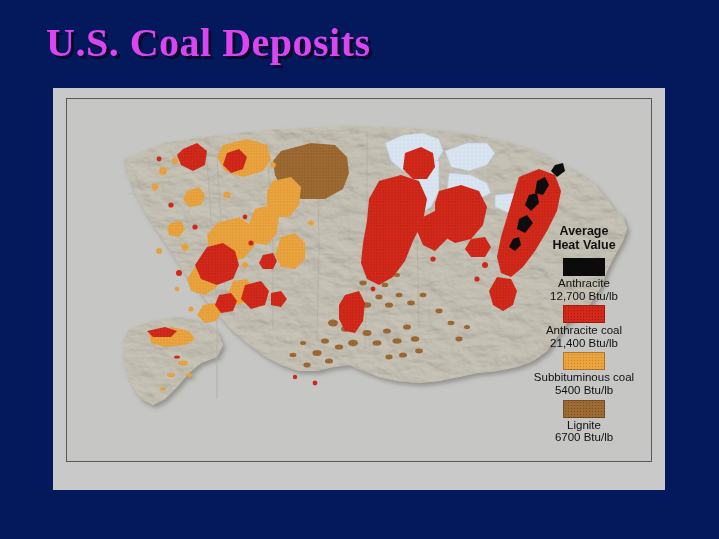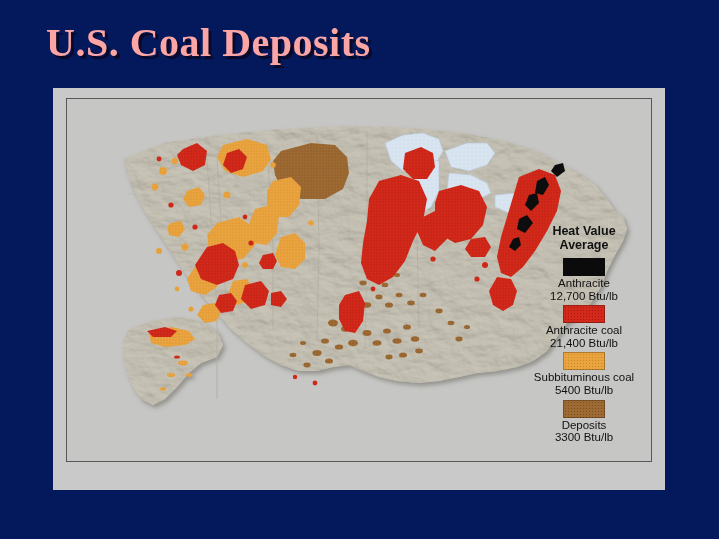--- a/index.html
+++ b/index.html
@@ -8,21 +8,21 @@
     background:#04185c;
     font-family:"Liberation Sans", sans-serif;
   }
   #slide{position:relative;width:719px;height:539px;background:#04185c;}
 
   
   #title{
     position:absolute;left:46px;top:20px;
     font-family:"Liberation Serif", serif;
     font-weight:bold;font-size:40px;line-height:46px;
-    color:#fca5a5;
+    color:#d946ef;
     text-shadow:3px 3px 0 #0a0a28;
     letter-spacing:0.5px;
     white-space:nowrap;
   }
 
   
   #panel{
     position:absolute;left:53px;top:88px;width:612px;height:402px;
     background:#c9c9c9;
   }
@@ -291,22 +291,22 @@
             <path d="M80,232 L98,228 L110,232 L104,238 L86,238 Z"></path>
             <ellipse cx="110" cy="258" rx="3" ry="1.6"></ellipse>
           </g>
         </g>
 
         <path d="M150,220 L150,300" stroke="#b0aca0" stroke-width="0.8" fill="none"></path>
       </svg>
 
       <div id="legend">
         <div class="lg-title">
+          <div>Average</div>
           <div>Heat Value</div>
-          <div>Average</div>
         </div>
 
         <div class="lg-item">
           <div class="sw anthracite"></div>
           <div class="lg-name">Anthracite</div>
           <div class="lg-val">12,700 Btu/lb</div>
         </div>
 
         <div class="lg-item">
           <div class="sw bituminous"></div>
@@ -315,20 +315,20 @@
         </div>
 
         <div class="lg-item">
           <div class="sw subbituminous"></div>
           <div class="lg-name">Subbituminous coal</div>
           <div class="lg-val">5400 Btu/lb</div>
         </div>
 
         <div class="lg-item">
           <div class="sw lignite"></div>
-          <div class="lg-name">Deposits</div>
-          <div class="lg-val">3300 Btu/lb</div>
+          <div class="lg-name">Lignite</div>
+          <div class="lg-val">6700 Btu/lb</div>
         </div>
       </div>
 
     </div>
   </div>
 </div>
 
 </body></html>

